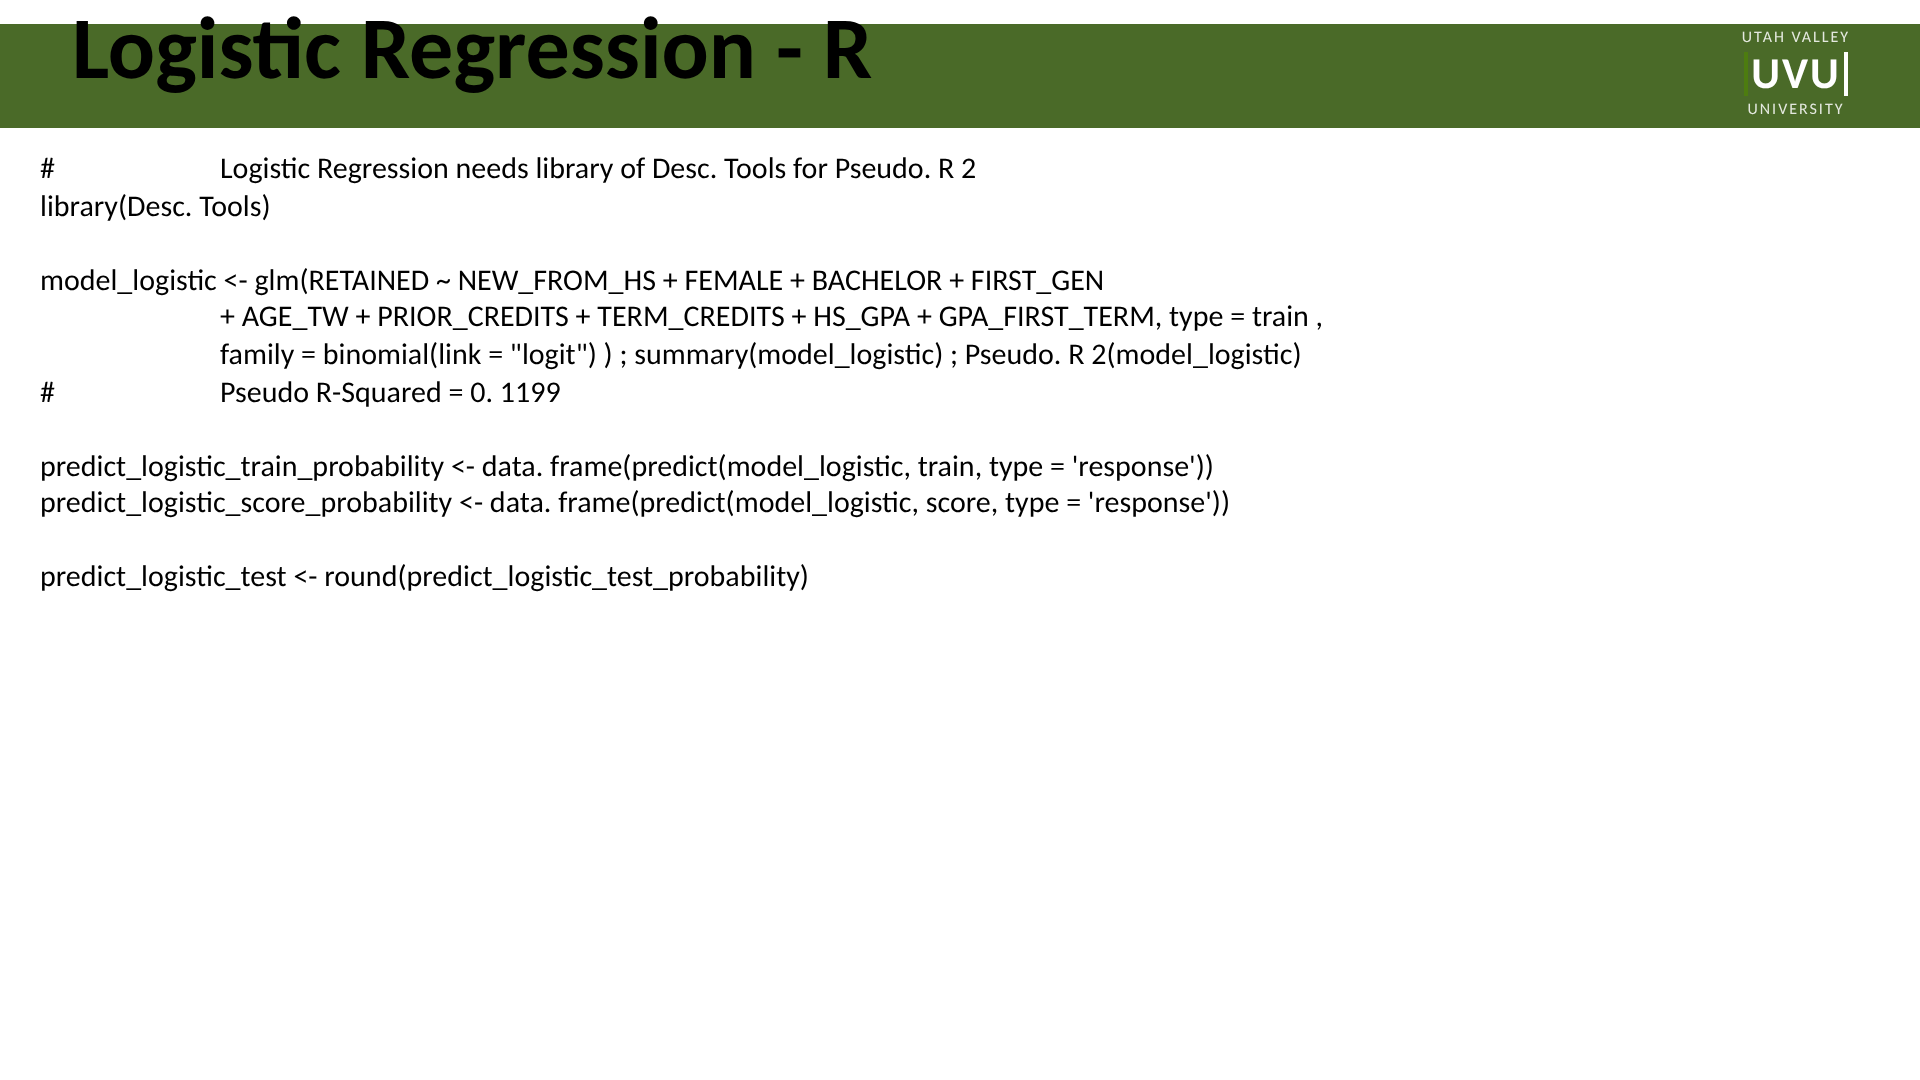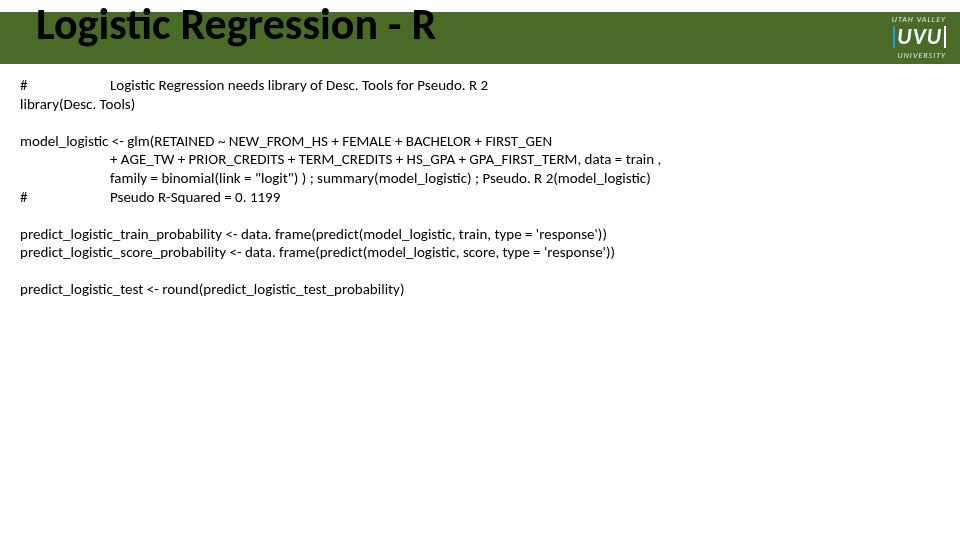--- a/index.html
+++ b/index.html
@@ -11,26 +11,26 @@
     display: flex; align-items: center;
   }
   .title {
     position: absolute; left: 36px; top: 0px;
     font-size: 44px; font-weight: 700; color: #000;
     line-height: 1.1;
     background: transparent;
   }
   .logo {
     position: absolute; right: 14px; top: 14px; width: 96px; height: 46px;
-    color: #fff; text-align: right; font-style: italic;
+    color: #fff; text-align: center;
   }
   .logo .uvu-top { font-size: 8px; letter-spacing: 1px; opacity: .85; }
   .logo .uvu-mid {
     font-size: 22px; font-weight: 800; letter-spacing: 1px; line-height: 1;
-    border-left: 2px solid #0ea5e9; border-right: 2px solid #fff;
+    border-left: 2px solid #4d7c0f; border-right: 2px solid #fff;
     display: inline-block; padding: 0 2px; margin: 2px 0;
   }
   .logo .uvu-bot { font-size: 8px; letter-spacing: 1px; opacity: .85; }
   .content {
     position: absolute; left: 20px; right: 20px; top: 76px;
     font-size: 15px; line-height: 1.25; color: #000;
   }
   .para { margin-bottom: 18px; }
   .indent { padding-left: 90px; display: block; }
   .hashcol { display: inline-block; width: 90px; vertical-align: top; }
@@ -55,21 +55,21 @@
 
     <div class="para">
       <div>
         <span class="hashcol">#</span><span class="rest">Logistic Regression needs library of Desc. Tools for Pseudo. R 2</span>
       </div>
       <div>library(Desc. Tools)</div>
     </div>
 
     <div class="para">
       <div>model_logistic &lt;- glm(RETAINED ~ NEW_FROM_HS + FEMALE + BACHELOR + FIRST_GEN</div>
-      <div class="indent">+ AGE_TW + PRIOR_CREDITS + TERM_CREDITS + HS_GPA + GPA_FIRST_TERM, data = train ,</div>
+      <div class="indent">+ AGE_TW + PRIOR_CREDITS + TERM_CREDITS + HS_GPA + GPA_FIRST_TERM, type = train ,</div>
       <div class="indent">family = binomial(link = "logit") )  ;  summary(model_logistic)  ;  Pseudo. R 2(model_logistic)</div>
       <div>
         <span class="hashcol">#</span><span class="rest">Pseudo R-Squared = 0. 1199</span>
       </div>
     </div>
 
     <div class="para">
       <div>predict_logistic_train_probability &lt;- data. frame(predict(model_logistic, train, type = 'response'))</div>
       <div>predict_logistic_score_probability &lt;- data. frame(predict(model_logistic, score, type = 'response'))</div>
     </div>

